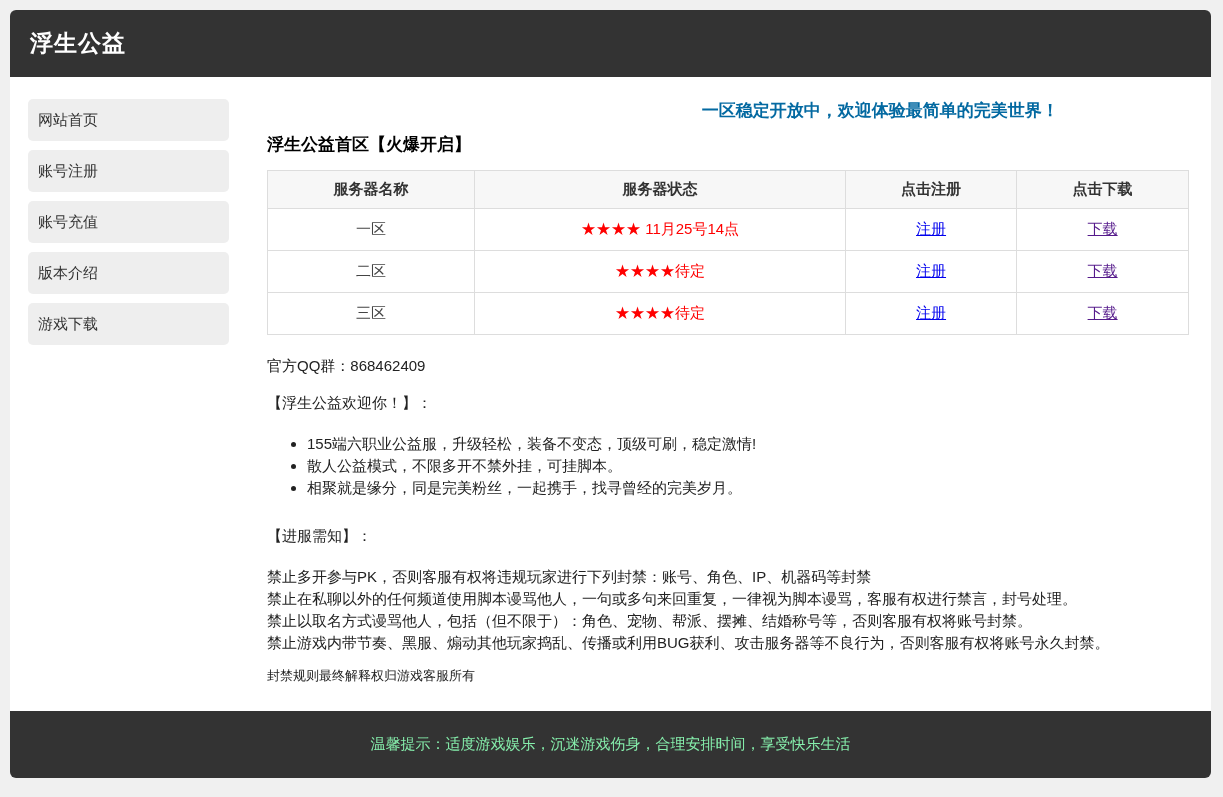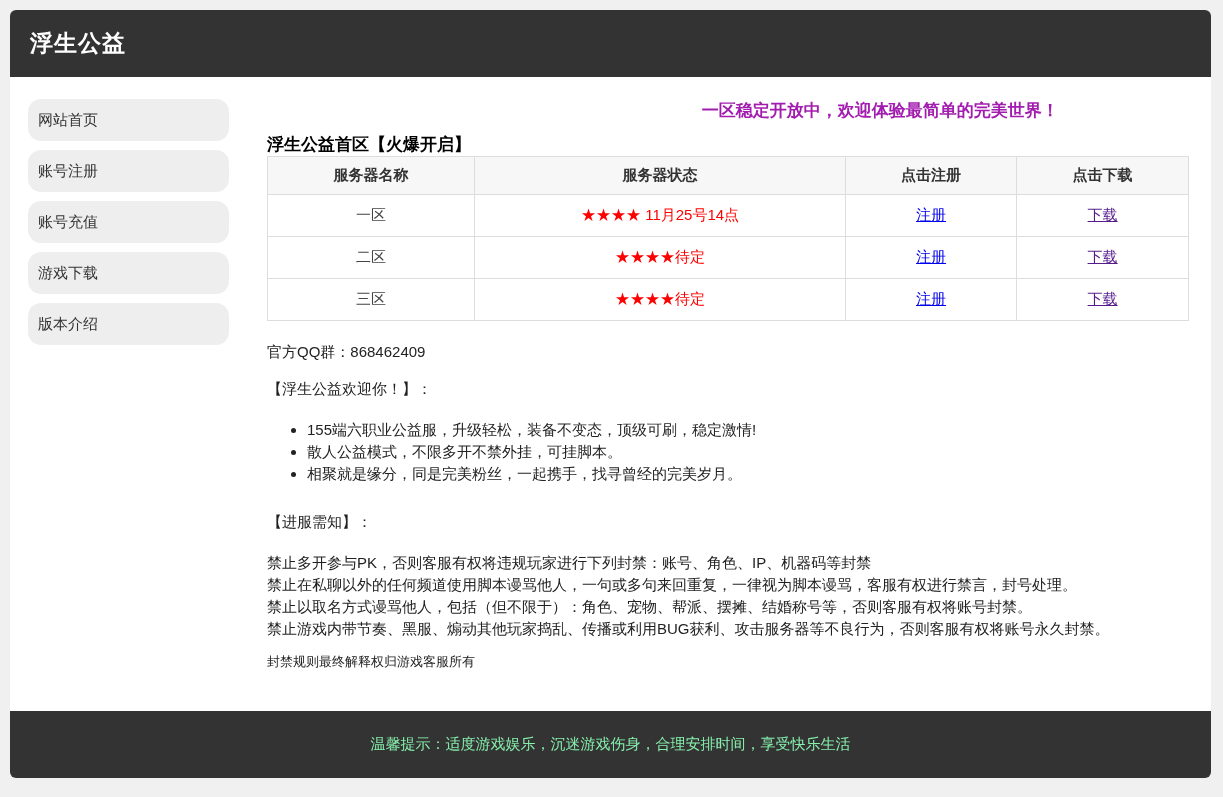--- a/index.html
+++ b/index.html
@@ -28,37 +28,37 @@
   
   .body-wrap {
     display: flex;
     background: #fff;
     min-height: 634px;
     padding: 22px 22px 0 18px;
   }
   .sidebar { width: 201px; flex: 0 0 201px; }
   .side-item {
     background: var(--side-item-bg, #eee);
-    height: 42px; border-radius: 13px;
+    height: 42px; border-radius: 5px;
     margin-bottom: 9px;
     display: flex; align-items: center;
     padding-left: 10px;
     font-size: 15px; color: #333;
     cursor: pointer;
   }
   .main { flex: 1 1 auto; margin-left: 38px; min-width: 0; }
   .announcement {
     width: 67%; margin: 2px 0 2px auto;
     text-align: center;
-    font-size: 17px; font-weight: bold; color: #a21caf;
+    font-size: 17px; font-weight: bold; color: #0369a1;
     line-height: 20px;
   }
   .section-title { font-size: 17px; font-weight: bold; color: #000; margin-top: 12px; }
   
-  table.server-table { width: 100%; border-collapse: collapse; margin-top: 0; }
+  table.server-table { width: 100%; border-collapse: collapse; margin-top: 14px; }
   .server-table th, .server-table td { border: 1px solid #ddd; text-align: center; font-size: 15px; }
   .server-table th { height: 38px; background: #f7f7f7; font-weight: bold; color: #333; }
   .server-table td { height: 42px; color: #444; }
   .server-table th:nth-child(1), .server-table td:nth-child(1) { width: 22.5%; }
   .server-table th:nth-child(2), .server-table td:nth-child(2) { width: 40.25%; }
   .server-table th:nth-child(3), .server-table td:nth-child(3) { width: 18.6%; }
   .server-table th:nth-child(4), .server-table td:nth-child(4) { width: 18.65%; }
   .server-table td.status { color: var(--status-color, #f00); }
   a.register { color: var(--register-color, #0000ee); text-decoration: underline; }
   a.download { color: var(--download-color, #551a8b); text-decoration: underline; }
@@ -94,24 +94,24 @@
         <div class="side-item">
     <span class="side-label">网站首页</span>
   </div>
         <div class="side-item">
     <span class="side-label">账号注册</span>
   </div>
         <div class="side-item">
     <span class="side-label">账号充值</span>
   </div>
         <div class="side-item">
-    <span class="side-label">游戏下载</span>
+    <span class="side-label">版本介绍</span>
   </div>
         <div class="side-item">
-    <span class="side-label">版本介绍</span>
+    <span class="side-label">游戏下载</span>
   </div>
       </div>
 
     <div class="main">
       <div class="announcement">一区稳定开放中，欢迎体验最简单的完美世界！</div>
       <div class="section-title">浮生公益首区【火爆开启】</div>
 
       <table class="server-table">
         <thead>
           <tr id="server-thead-row">

